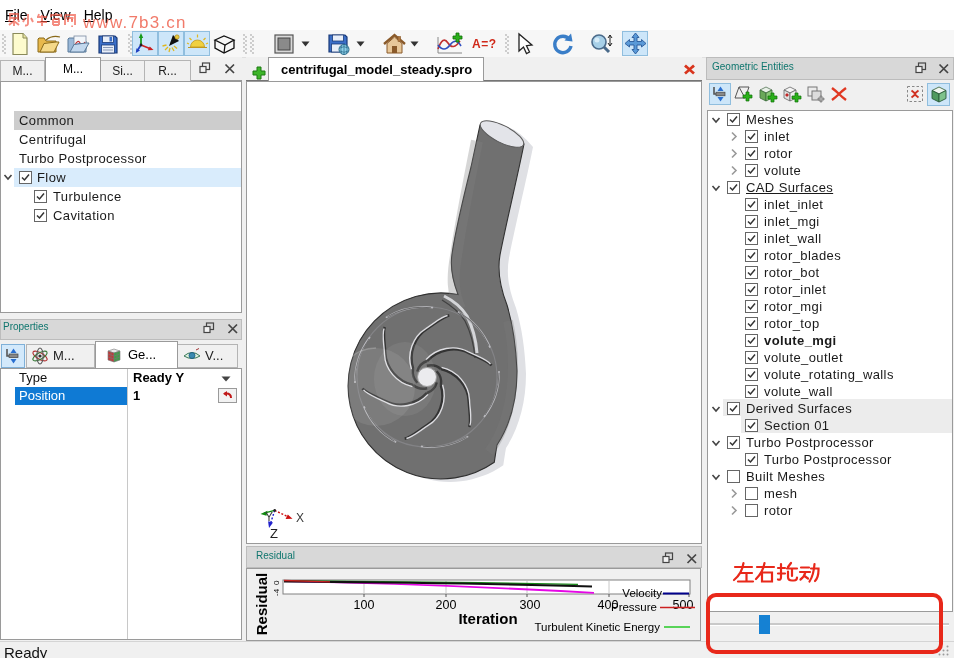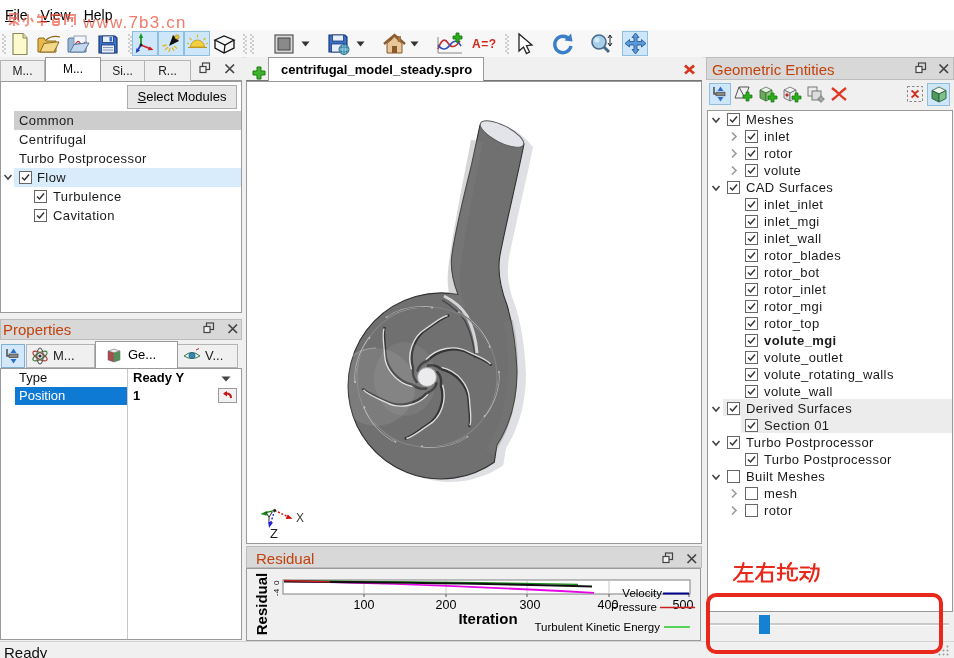--- a/index.html
+++ b/index.html
@@ -1,19 +1,19 @@
 <!DOCTYPE html>
 <html><head>
 <meta charset="utf-8">
 <style>
 html,body{margin:0;padding:0;}
 body{font-family:"Liberation Sans",sans-serif;}
 #root{position:relative;width:954px;height:658px;background:#f0f0f0;overflow:hidden;font-family:"Liberation Sans",sans-serif;}
 .abs{position:absolute;}
-.titlebar{position:absolute;font-size:15px;color:#c2410c;}
+.titlebar{position:absolute;font-size:10px;color:#0f766e;}
 .cb{position:absolute;width:11px;height:11px;background:#fff;border:1px solid #666;}
 .cb svg{position:absolute;left:0;top:0;}
 .tree-txt{position:absolute;font-size:13px;color:#1a1a1a;white-space:nowrap;letter-spacing:0.4px;}
 .chev{position:absolute;}
 </style>
 </head>
 <body>
 <div id="root">
 
 <div class="abs" style="left:0;top:0;width:954px;height:30px;background:#fff;"></div>
@@ -245,21 +245,20 @@
   <svg class="abs" style="left:3px;top:0px;" width="12" height="12">
     <rect x="3.5" y="1" width="7" height="6.5" fill="none" stroke="#444" stroke-width="1.2"></rect>
     <rect x="1" y="4.5" width="6" height="6" fill="#f2f2f2" stroke="#444" stroke-width="1.2"></rect>
   </svg>
   <svg class="abs" style="left:28px;top:0.5px;" width="12" height="12">
     <path d="M1.5,1.5 L10,10 M10,1.5 L1.5,10" stroke="#444" stroke-width="1.7"></path>
   </svg>
     </div>
 
 <div class="abs" style="left:0;top:81px;width:242px;height:232px;background:#fff;border:1px solid #9a9a9a;box-sizing:border-box;"></div>
-<div class="abs" style="left:127px;top:85px;width:110px;height:24px;background:#e7e7e7;border:1px solid #adadad;box-sizing:border-box;font-size:13px;color:#000;text-align:center;line-height:22px;"><u>S</u>elect Modules</div>
 
 <div id="modlist" class="abs" style="left:1px;top:111px;width:240px;height:200px;">
   <div class="abs" style="left:13px;top:0px;width:227px;height:19px;background:#cdcdcd;"></div>
   <div class="tree-txt" style="left:18px;top:2px;">Common</div>
   <div class="tree-txt" style="left:18px;top:21px;">Centrifugal</div>
   <div class="tree-txt" style="left:18px;top:40px;">Turbo Postprocessor</div>
   <div class="abs" style="left:13px;top:57px;width:227px;height:19px;background:#d9ecfc;"></div>
   <svg class="chev" style="left:2px;top:62px;" width="10" height="8">
         <path d="M1.5,2 L5,6 L8.5,2" stroke="#444" stroke-width="1.6" fill="none"></path>
       </svg>
@@ -603,21 +602,21 @@
       </span>
       <div class="tree-txt" style="left:57px;top:53px;">volute</div>
       <svg class="chev" style="left:4px;top:74px;" width="10" height="8">
         <path d="M1.5,2 L5,6 L8.5,2" stroke="#444" stroke-width="1.6" fill="none"></path>
       </svg>
       <span class="cb" style="left:20px;top:71px;">
         <svg width="11" height="11">
           <path d="M2,5.5 L4.5,8 L9,2.5" stroke="#333" stroke-width="1.5" fill="none"></path>
         </svg>
       </span>
-      <div class="tree-txt" style="left:39px;top:70px;">CAD Surfaces</div>
+      <div class="tree-txt" style="left:39px;top:70px;text-decoration:underline;">CAD Surfaces</div>
       <span class="cb" style="left:38px;top:88px;">
         <svg width="11" height="11">
           <path d="M2,5.5 L4.5,8 L9,2.5" stroke="#333" stroke-width="1.5" fill="none"></path>
         </svg>
       </span>
       <div class="tree-txt" style="left:57px;top:87px;">inlet_inlet</div>
       <span class="cb" style="left:38px;top:105px;">
         <svg width="11" height="11">
           <path d="M2,5.5 L4.5,8 L9,2.5" stroke="#333" stroke-width="1.5" fill="none"></path>
         </svg>

